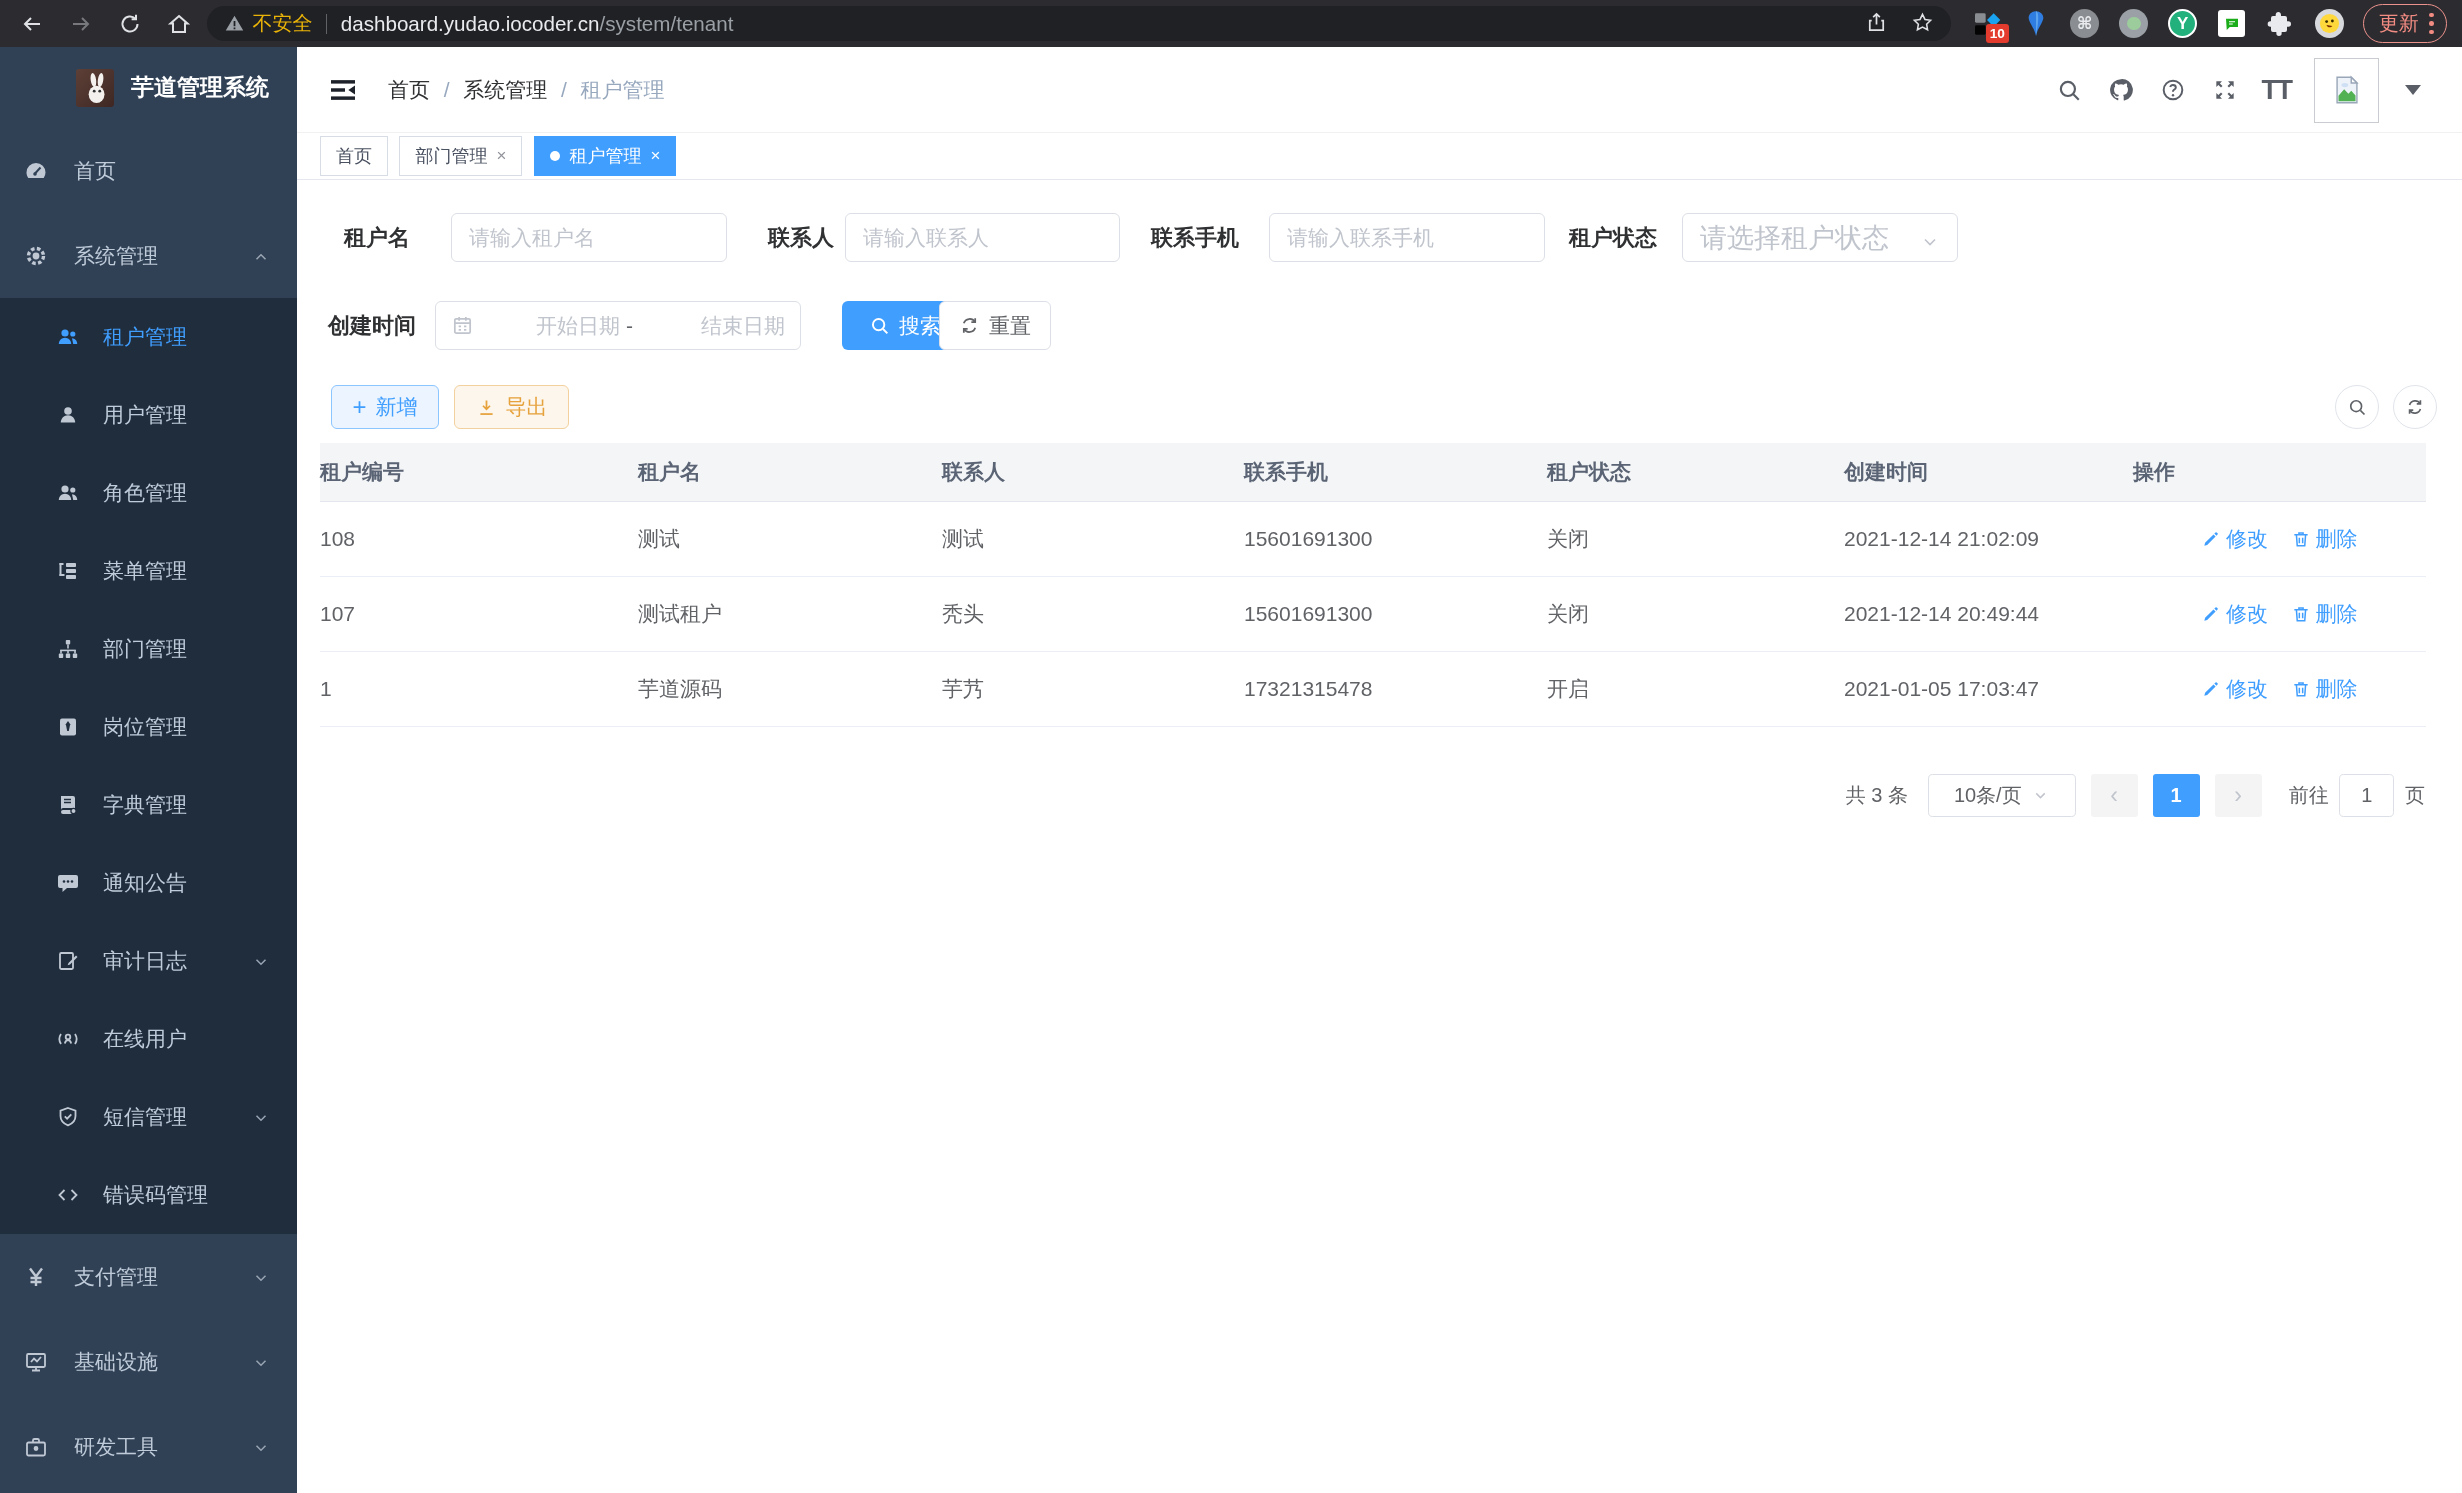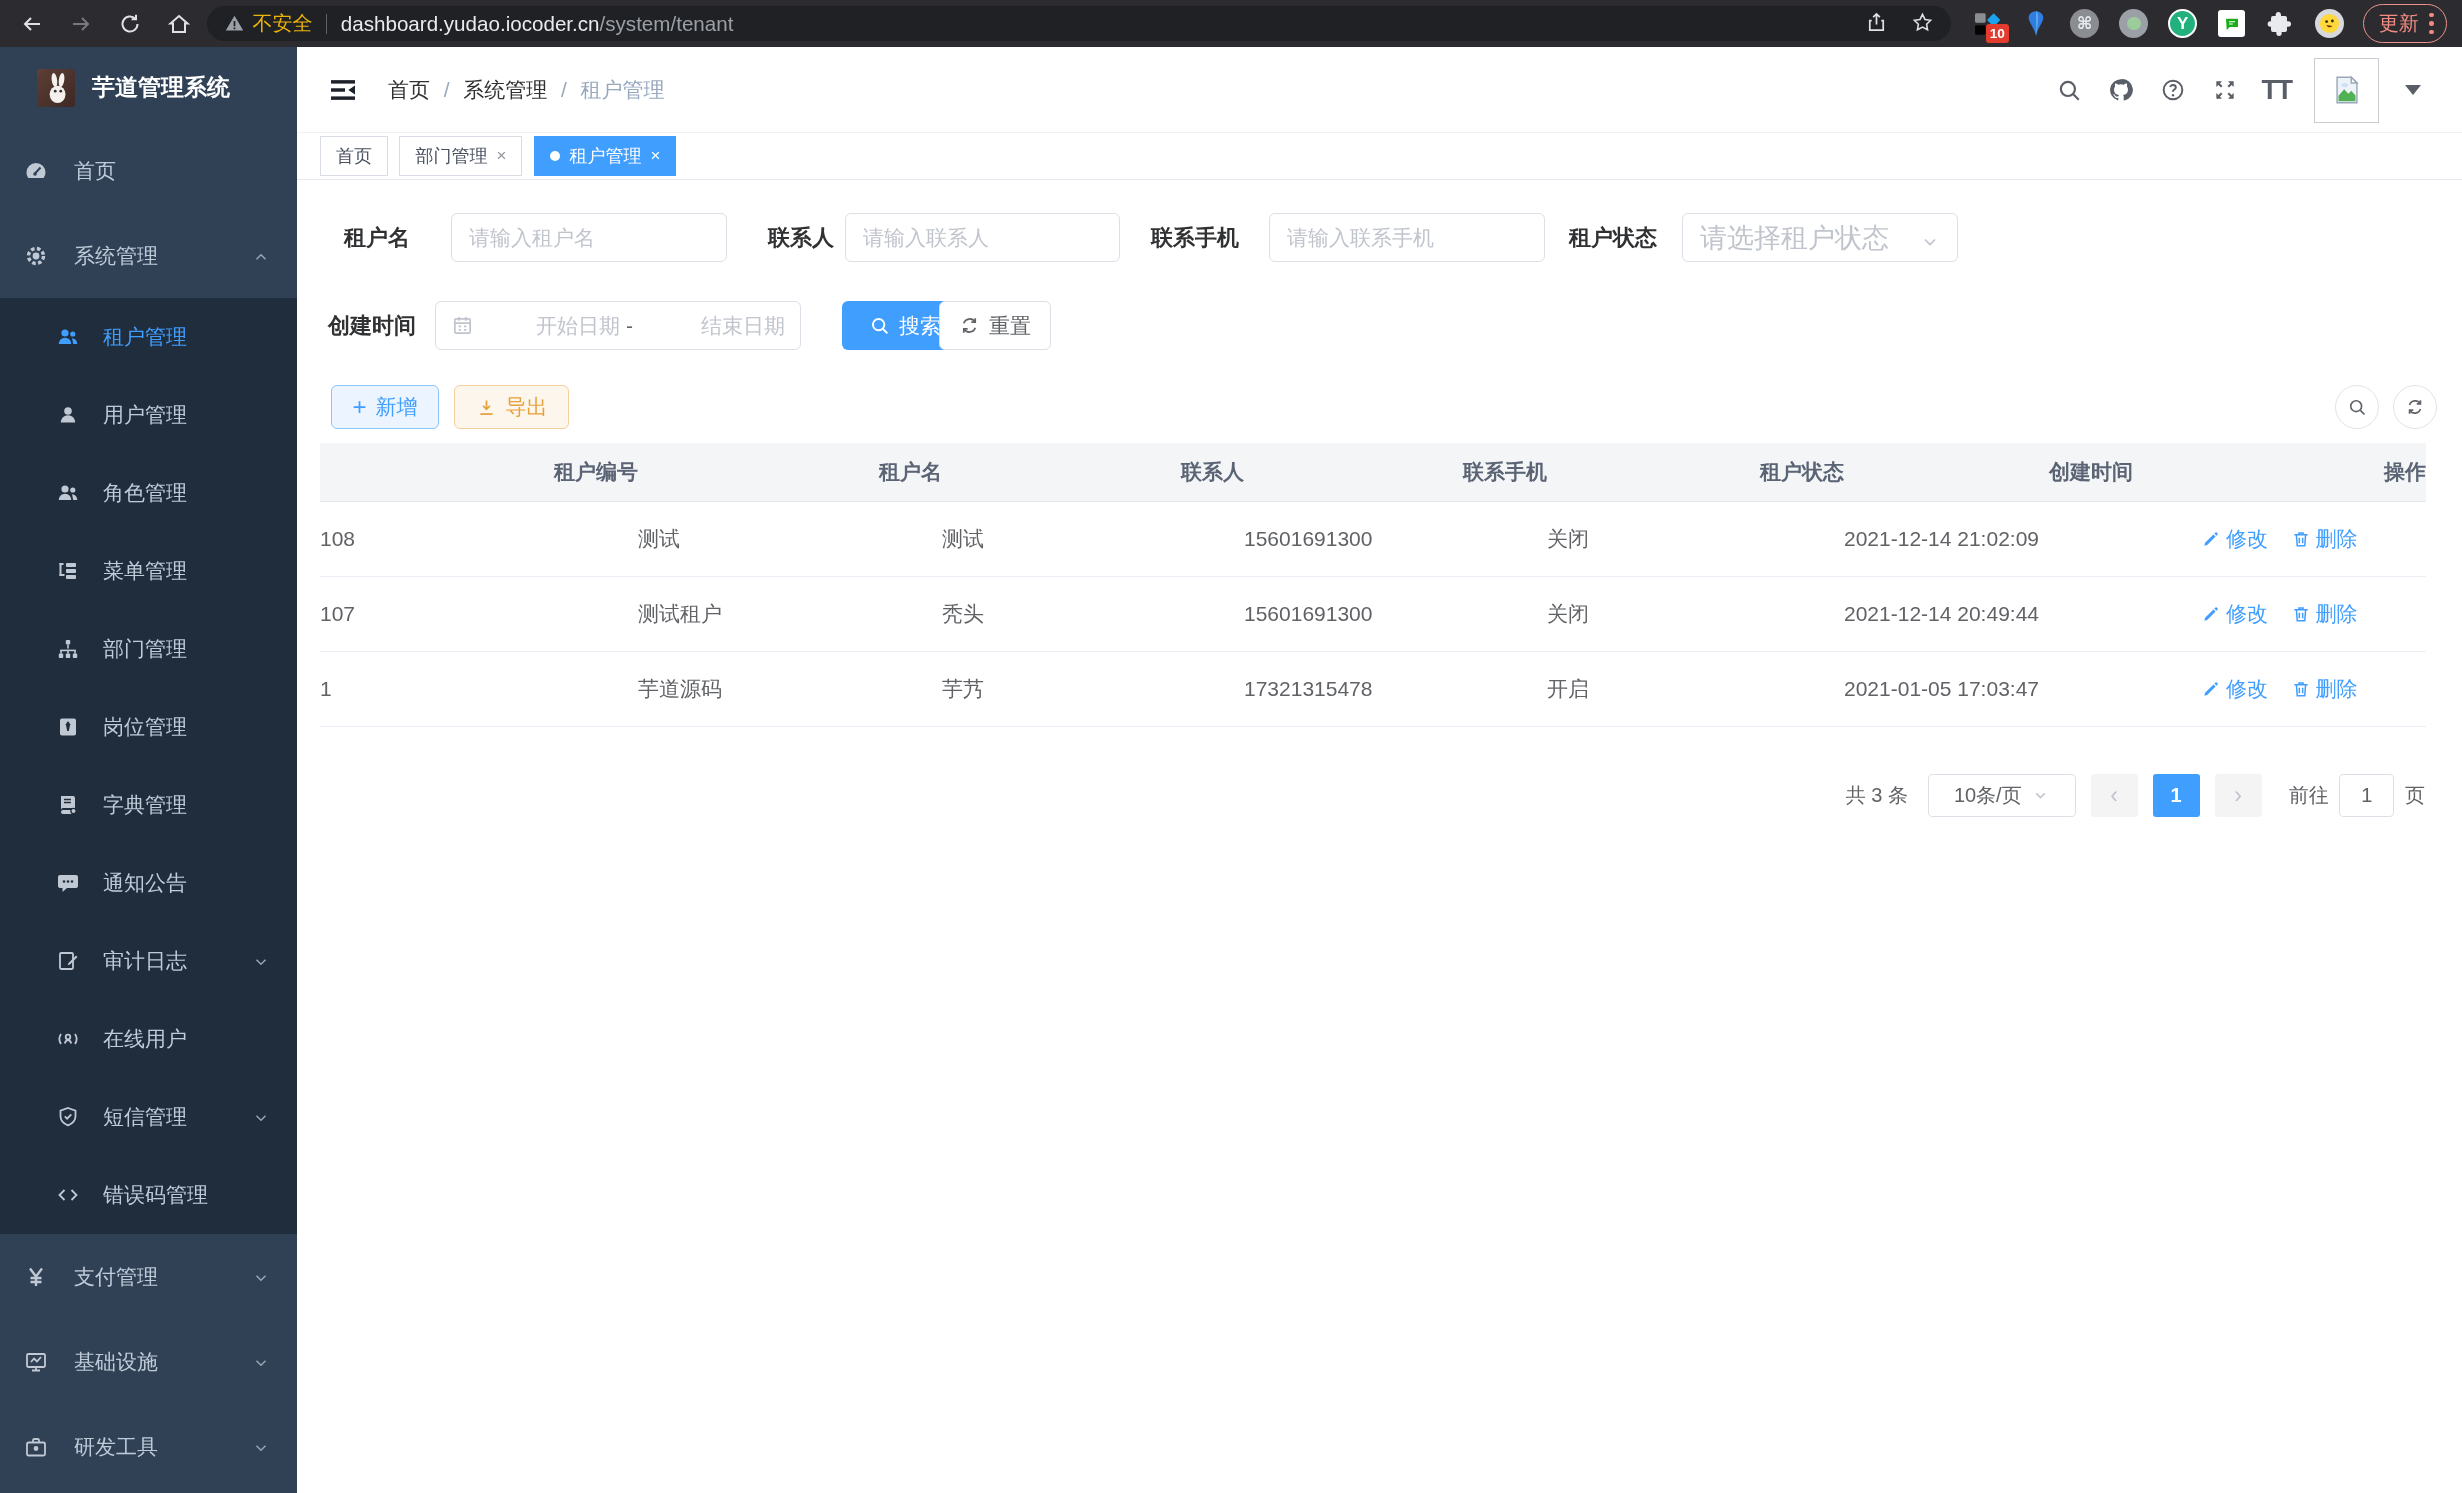--- a/index.html
+++ b/index.html
@@ -23,21 +23,21 @@
   .ext-row { position:absolute; right:15px; top:0; height:47px; display:flex; align-items:center; gap:17px; }
   .ext { position:relative; width:32px; height:32px; display:flex; align-items:center; justify-content:center; }
   .badge { position:absolute; right:-6px; bottom:-3px; background:#e33b2e; color:#fff; font-size:13.7px; line-height:1; padding:2.3px 3.8px; border-radius:3px; font-weight:700; }
   .circle-ic { width:29px; height:29px; border-radius:50%; display:flex; align-items:center; justify-content:center; font-size:17px; font-weight:700; }
   .update-pill { display:flex; align-items:center; gap:10.7px; border:1.5px solid #ec928c; border-radius:21px; padding:4.6px 12px 4.6px 15px; color:#f28b82; font-size:20px; }
   .vdots { display:flex; flex-direction:column; gap:3.8px; }
   .vdots i { width:4.6px; height:4.6px; border-radius:50%; background:#f28b82; }
 
   
   .sidebar { position:absolute; top:47px; left:0; width:297px; height:1447px; background:#304156; color:#bfcbd9; }
-  .logo-row { height:81px; display:flex; align-items:center; padding-left:37px; gap:17px; }
+  .logo-row { height:81px; display:flex; align-items:center; padding-left:76px; gap:17px; }
   .logo-img { width:38px; height:38px; border-radius:3px; background:linear-gradient(135deg,#5d4037,#3e2723); position:relative; overflow:hidden; flex:0 0 auto; }
   .logo-img svg { position:absolute; inset:0; }
   .app-title { color:#fff; font-size:23px; font-weight:700; white-space:nowrap; }
   .menu-item { position:relative; display:flex; align-items:center; height:85px; padding-left:24px; font-size:21px; color:#bfcbd9; cursor:pointer; }
   .menu-item .mi { width:24px; height:24px; margin-right:26px; flex:0 0 auto; color:#c0c8d4; display:flex; align-items:center; justify-content:center; font-size:23px; font-weight:700; }
   .menu-item .mi svg { width:24px; height:24px; }
   .submenu { background:#1f2d3d; }
   .submenu .menu-item { height:78px; padding-left:56px; }
   .submenu .menu-item .mi { margin-right:23px; }
   .menu-item.active, .menu-item.active .mi { color:#409eff; }
@@ -86,21 +86,21 @@
   .btn-add { background:#ecf5ff; border-color:#8cc5ff; color:#409eff; height:44px; }
   .btn-export { background:#fdf6ec; border-color:#f3d19e; color:#e6a23c; height:44px; }
   .btn-add .plus { font-size:24px; font-weight:400; line-height:1; }
   .circle-btn { position:absolute; width:44px; height:44px; border-radius:50%; border:0.8px solid #e0e4ea; background:#fff; display:flex; align-items:center; justify-content:center; color:#5f6368; cursor:pointer; }
   .circle-btn svg { width:20px; height:20px; }
 
   
   .table { position:absolute; left:23px; top:396px; width:2106px; font-size:21px; }
   .trow { display:grid; grid-template-columns:318px 304px 302px 303px 297px 289px 293px; align-items:center; }
   .thead { height:59px; background:#f4f5f7; color:#5a6474; font-weight:600; border-bottom:0.8px solid #e3e6ec; }
-  .thead > div { text-align:right; }
+  .thead > div { text-align:left; }
   .tbody-row { height:75px; color:#606266; border-bottom:0.8px solid #ebeef5; background:#fff; }
   .tbody-row > div { text-align:left; }
   .op-cell { display:flex; align-items:center; justify-content:center; gap:23px; }
   .op-link { color:#409eff; display:flex; align-items:center; gap:4.6px; cursor:pointer; }
   .op-link svg { width:20px; height:20px; }
 
   
   .pagination { position:absolute; top:726px; right:37px; height:44px; display:flex; align-items:center; gap:15px; font-size:20px; color:#606266; }
   .pg-total { margin-right:4.6px; }
   .pg-size { width:148px; height:43px; border:0.8px solid #dcdfe6; border-radius:4.6px; display:flex; align-items:center; justify-content:center; gap:10.7px; color:#606266; cursor:pointer; background:#fff; }

